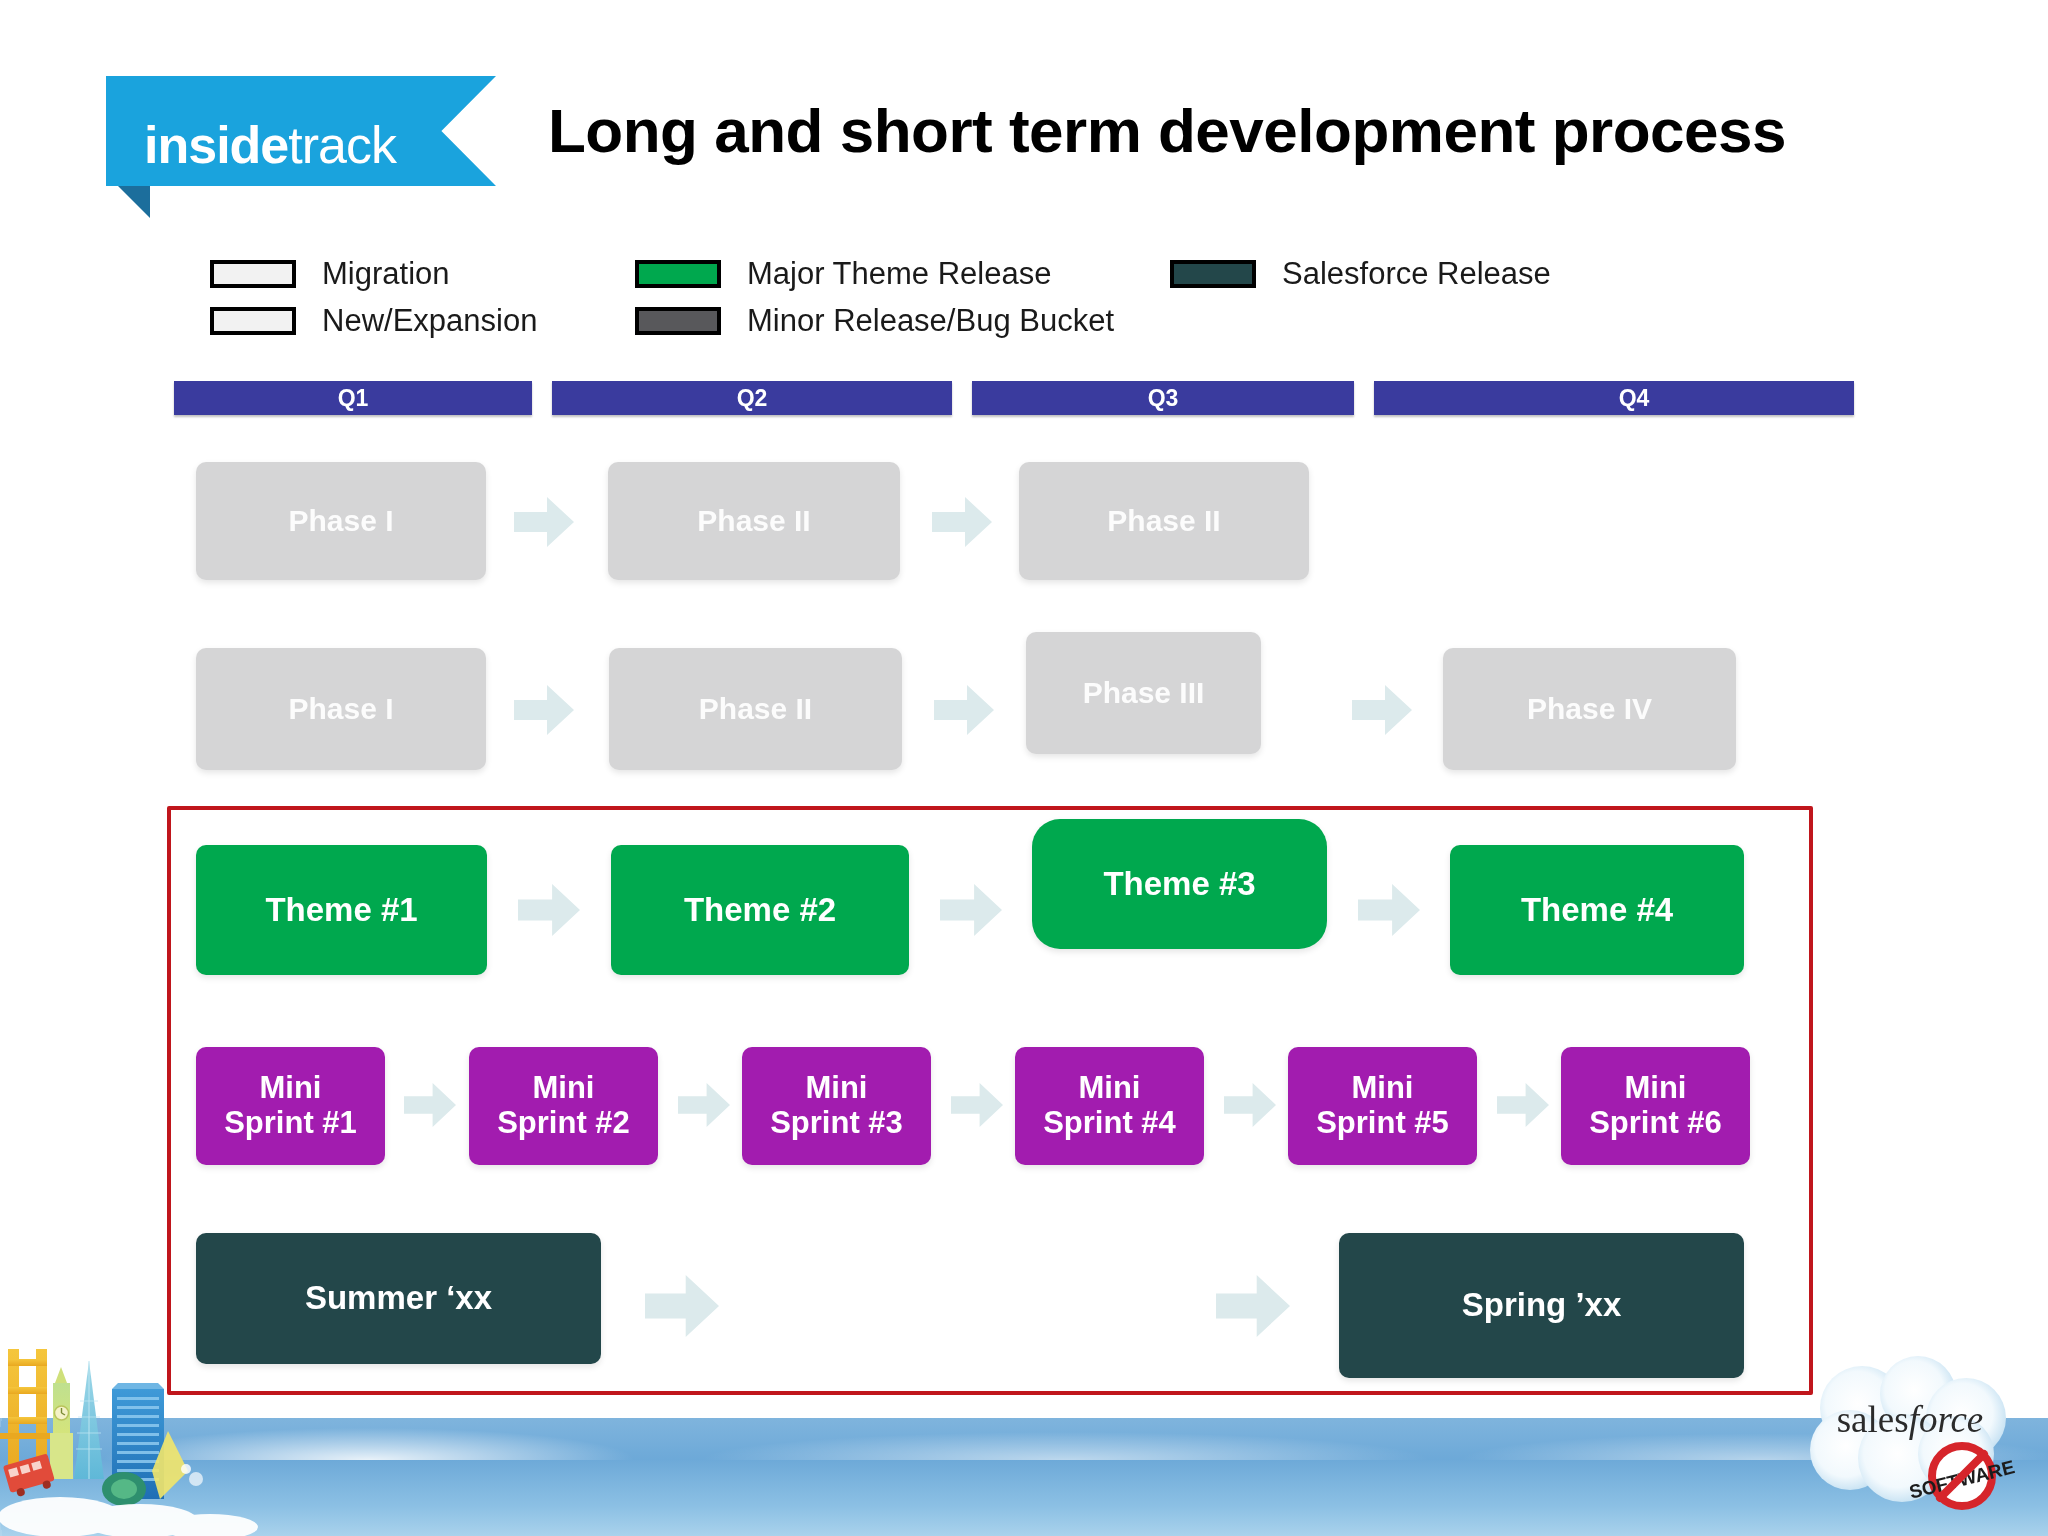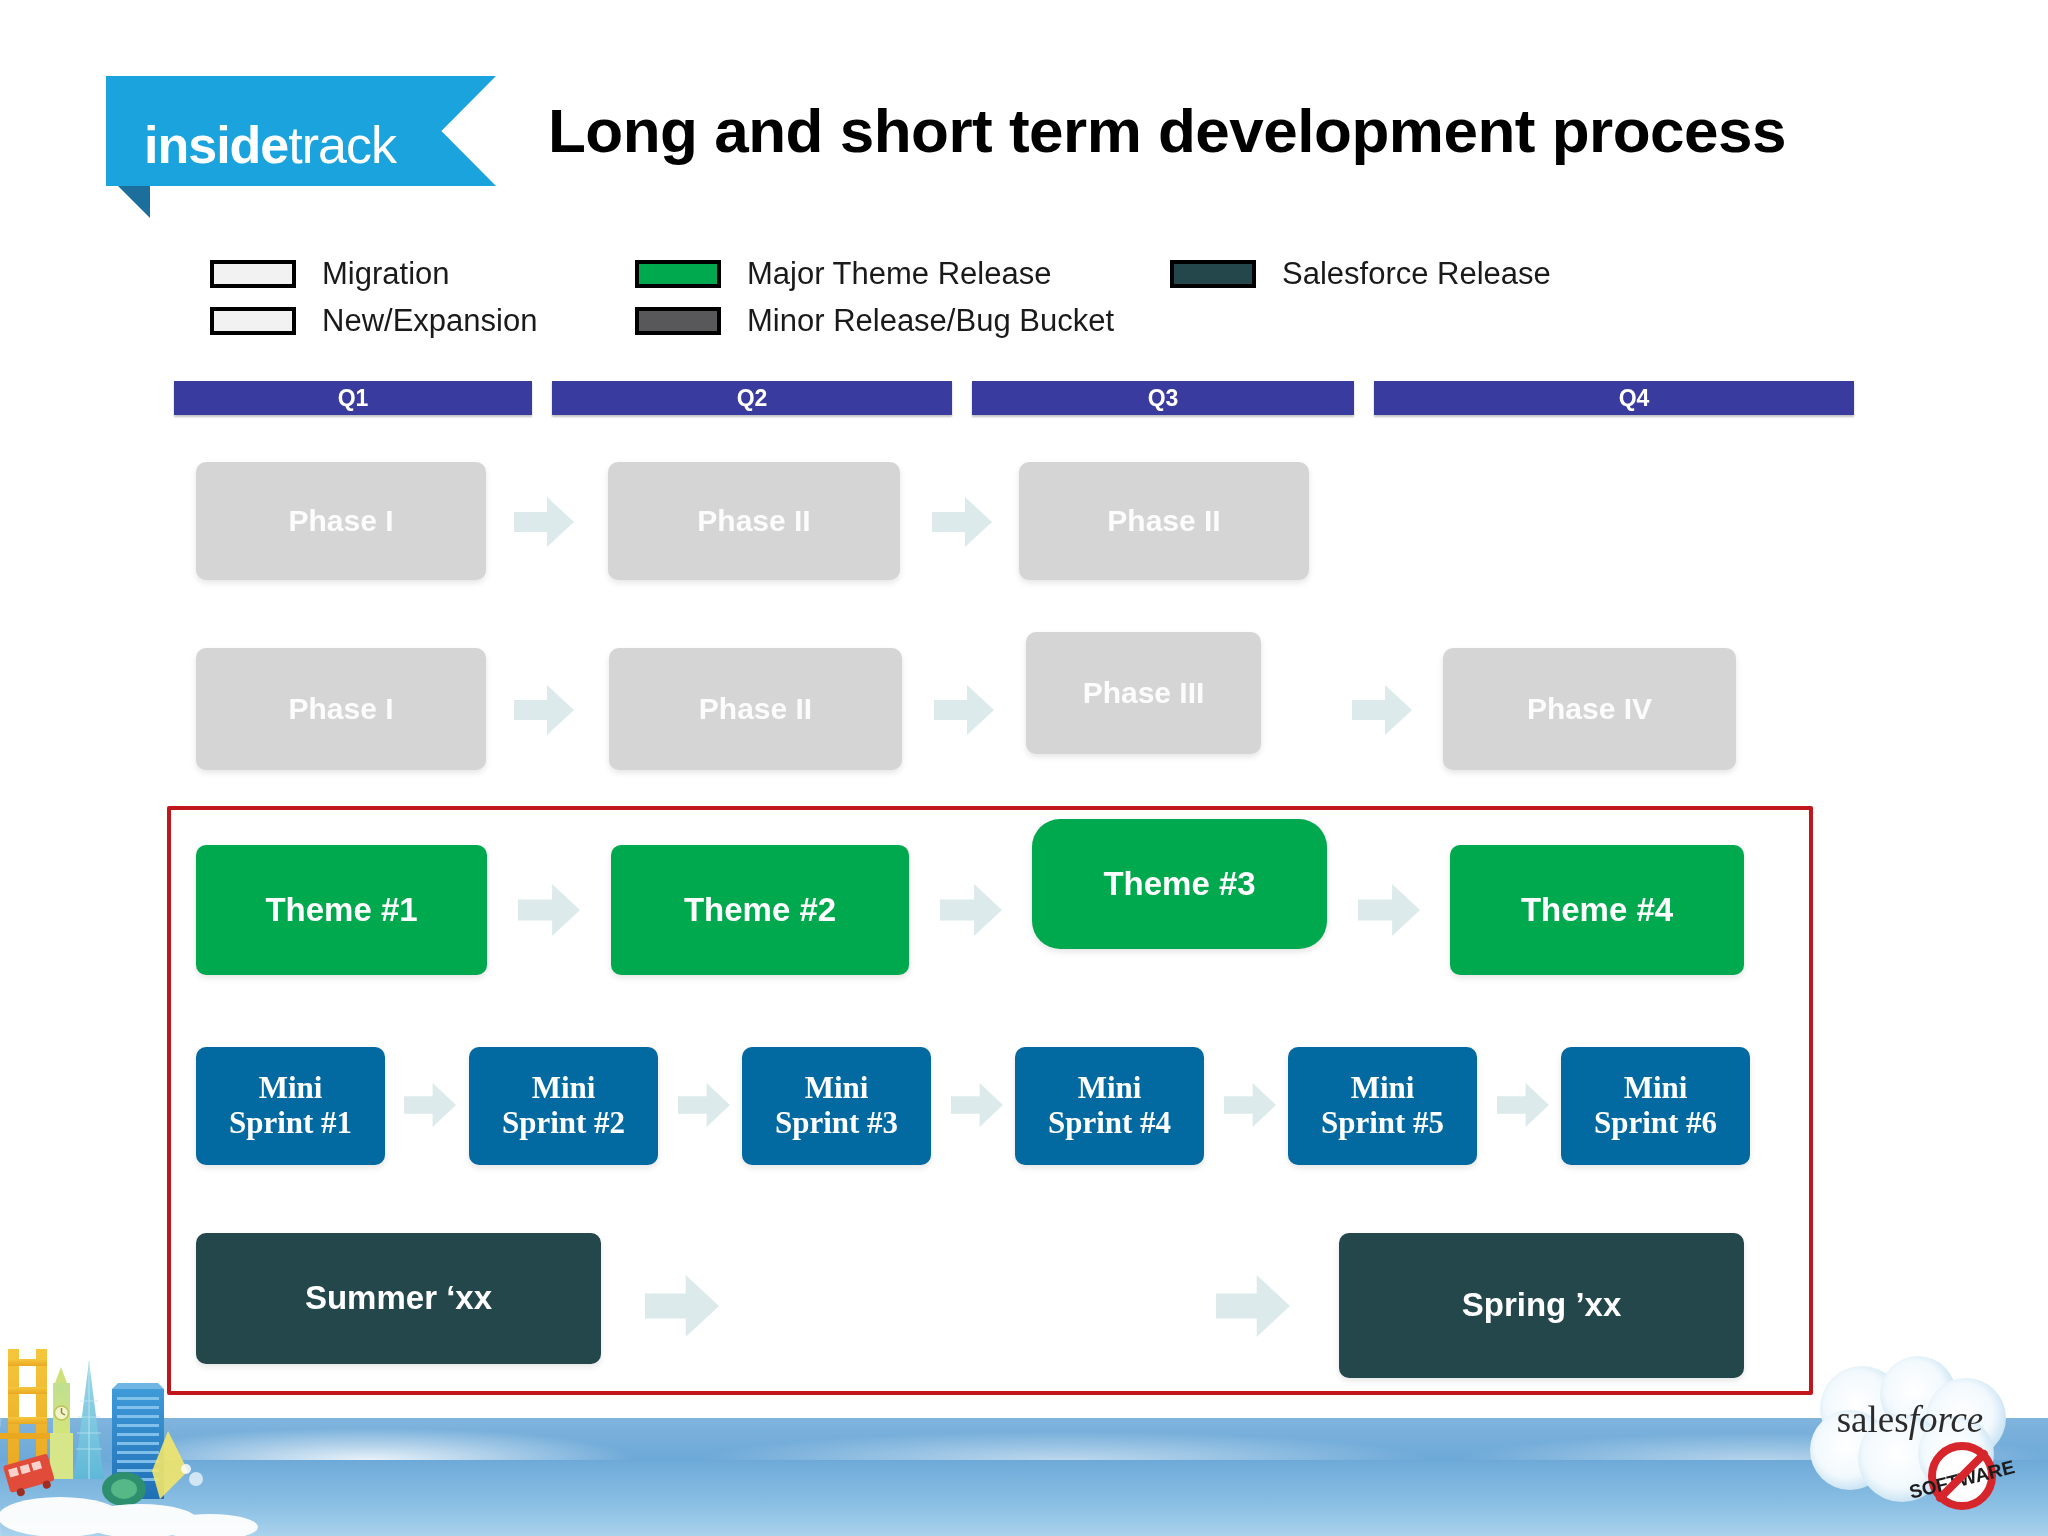--- a/index.html
+++ b/index.html
@@ -96,21 +96,21 @@
   
   .pbox{
     position:absolute;border-radius:10px;
     display:flex;align-items:center;justify-content:center;
     text-align:right;color:#fff;font-weight:bold;
     box-shadow:0 3px 6px rgba(0,0,0,.10);
     line-height:1.12;
   }
   .pbox.grey{background:#d5d5d6;color:#fcfcfc;font-size:30px;}
   .pbox.green{background:#00a84e;font-size:33px;}
-  .pbox.dark{background:#0369a1;font-size:31px;font-family:Liberation Serif, serif;}
+  .pbox.dark{background:#a21caf;font-size:31px;}
   .pbox.teal{background:#23474a;font-size:33px;}
 
   
   .arrow{
     position:absolute;
     background:#dceaec;
     clip-path:polygon(0 30%,55% 30%,55% 0,100% 50%,55% 100%,55% 70%,0 70%);
   }
 
   

